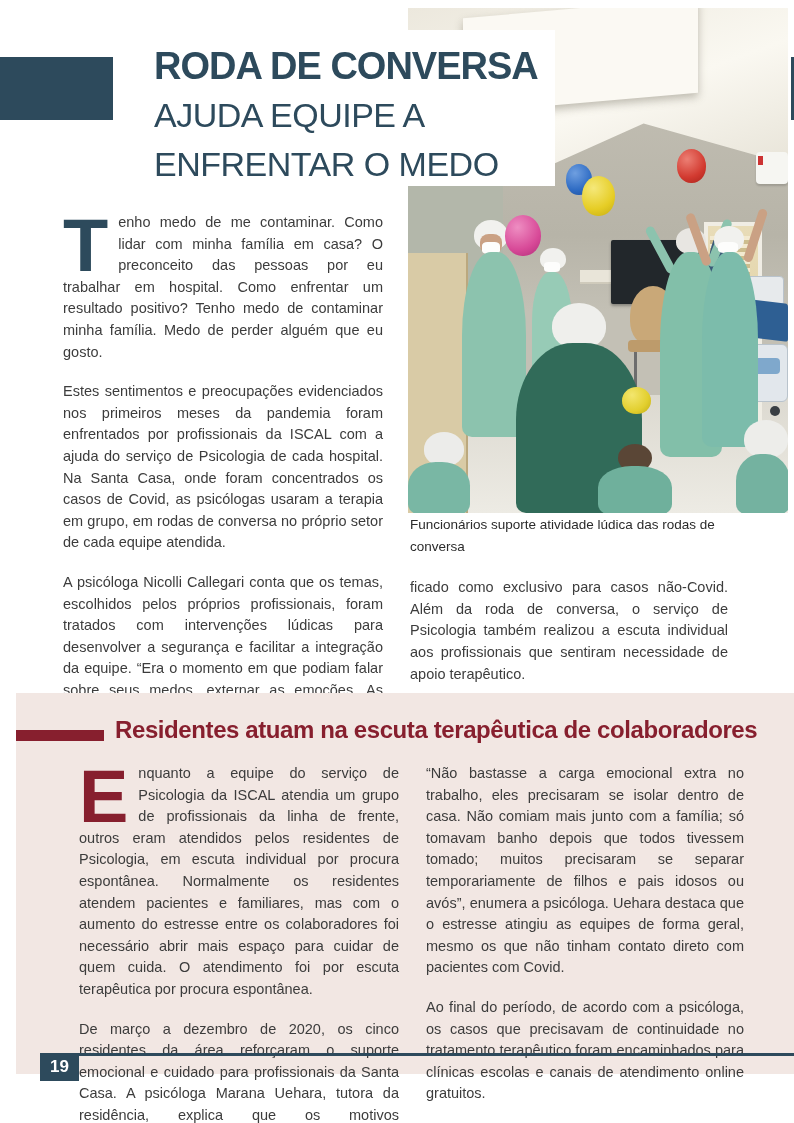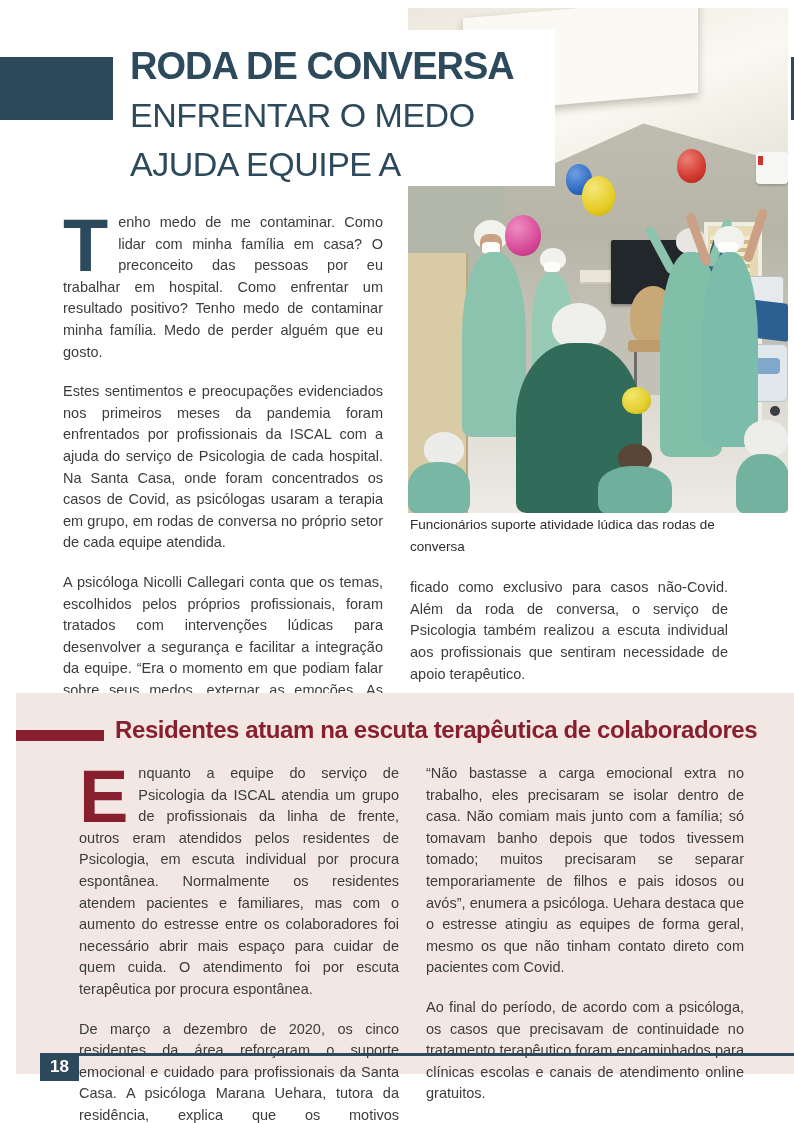--- a/index.html
+++ b/index.html
@@ -10,21 +10,21 @@
     background:#ffffff;
     font-family:"Liberation Sans", sans-serif;
     overflow:hidden;
   }
 
   
   .title-box {
     position:absolute; left:115px; top:30px; width:440px; height:156px;
     background:#ffffff; padding:12px 0 0 15px; z-index:5;
   }
-  .title-line { color:#2d4a5c; line-height:49px; white-space:nowrap; }
+  .title-line { color:#2d4a5c; line-height:49px; white-space:nowrap;margin-left:24px; }
   .title-line.bold { font-weight:700; font-size:38px; letter-spacing:-1px; }
   .title-line.light { font-weight:400; font-size:34px; letter-spacing:-0.5px; }
   .accent-left {
     position:absolute; left:0; top:57px; width:113px; height:63px;
     background:#2d4a5c; z-index:6;
   }
   .accent-right {
     position:absolute; left:791px; top:57px; width:3px; height:63px;
     background:#2d4a5c; z-index:6;
   }
@@ -210,22 +210,22 @@
 
     <div class="balloon bl-blue"></div>
     <div class="balloon bl-yellow"></div>
     <div class="balloon bl-red"></div>
     <div class="balloon bl-magenta"></div>
     <div class="balloon bl-yellow-floor"></div>
   </div>
 
   <div class="title-box">
     <div class="title-line bold">RODA DE CONVERSA</div>
+    <div class="title-line light">AJUDA EQUIPE A</div>
     <div class="title-line light">ENFRENTAR O MEDO</div>
-    <div class="title-line light">AJUDA EQUIPE A</div>
   </div>
   <div class="accent-left"></div>
   <div class="accent-right"></div>
 
   <div class="col col-tl">
     <p><span class="dropcap navy">T</span><span>enho medo de me contaminar. Como lidar com minha família em casa? O preconceito das pessoas por eu trabalhar em hospital. Como enfrentar um resultado positivo? Tenho medo de contaminar minha família. Medo de perder alguém que eu gosto.</span></p>
     <p>Estes sentimentos e preocupações evidenciados nos primeiros meses da pandemia foram enfrentados por profissionais da ISCAL com a ajuda do serviço de Psicologia de cada hospital. Na Santa Casa, onde foram concentrados os casos de Covid, as psicólogas usaram a terapia em grupo, em rodas de conversa no próprio setor de cada equipe atendida.</p>
     <p>A psicóloga Nicolli Callegari conta que os temas, escolhidos pelos próprios profissionais, foram tratados com intervenções lúdicas para desenvolver a segurança e facilitar a integração da equipe. “Era o momento em que podiam falar sobre seus medos, externar as emoções. As equipes criaram uma rede de apoio entre eles, com um acolhendo o outro”, relata.</p>
     <p class="force-justify">Medo e insegurança também atingiram os profissionais do Hospital Mater Dei, mesmo este hospital tendo</p>
   </div>
@@ -244,15 +244,15 @@
       <p class="force-justify">De março a dezembro de 2020, os cinco residentes da área reforçaram o suporte emocional e cuidado para profissionais da Santa Casa. A psicóloga Marana Uehara, tutora da residência, explica que os motivos desencadeadores do problema não terminavam mais ao final de cada dia ou do plantão, seguindo com o profissional para sua casa. Entre as queixas mais frequentes regis-</p>
     </div>
 
     <div class="col col-br">
       <p>“Não bastasse a carga emocional extra no trabalho, eles precisaram se isolar dentro de casa. Não comiam mais junto com a família; só tomavam banho depois que todos tivessem tomado; muitos precisaram se separar temporariamente de filhos e pais idosos ou avós”, enumera a psicóloga. Uehara destaca que o estresse atingiu as equipes de forma geral, mesmo os que não tinham contato direto com pacientes com Covid.</p>
       <p>Ao final do período, de acordo com a psicóloga, os casos que precisavam de continuidade no tratamento terapêutico foram encaminhados para clínicas escolas e canais de atendimento online gratuitos.</p>
     </div>
   </div>
 
   <div class="footer-line"></div>
-  <div class="page-badge">18</div>
+  <div class="page-badge">19</div>
 
 </div>
 
 </body></html>

